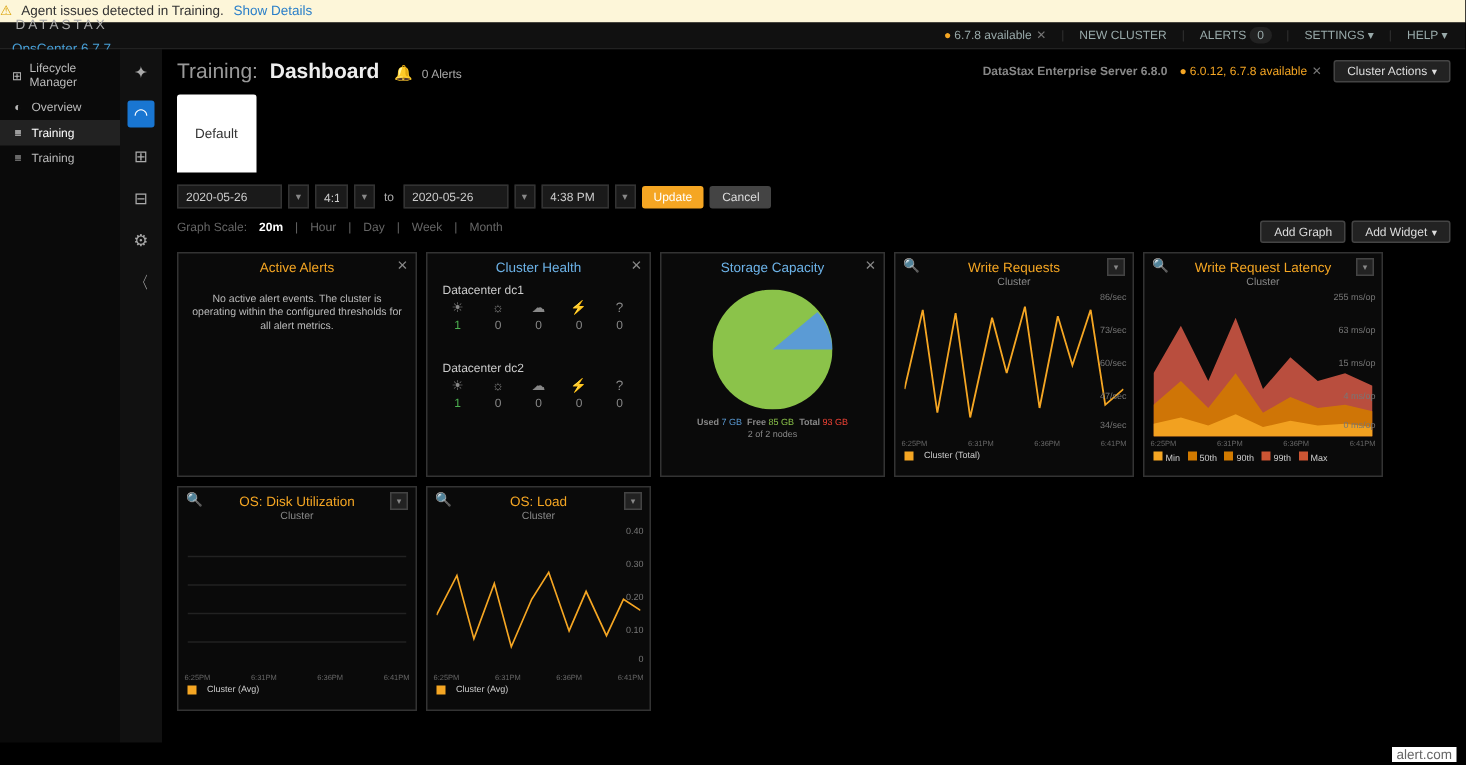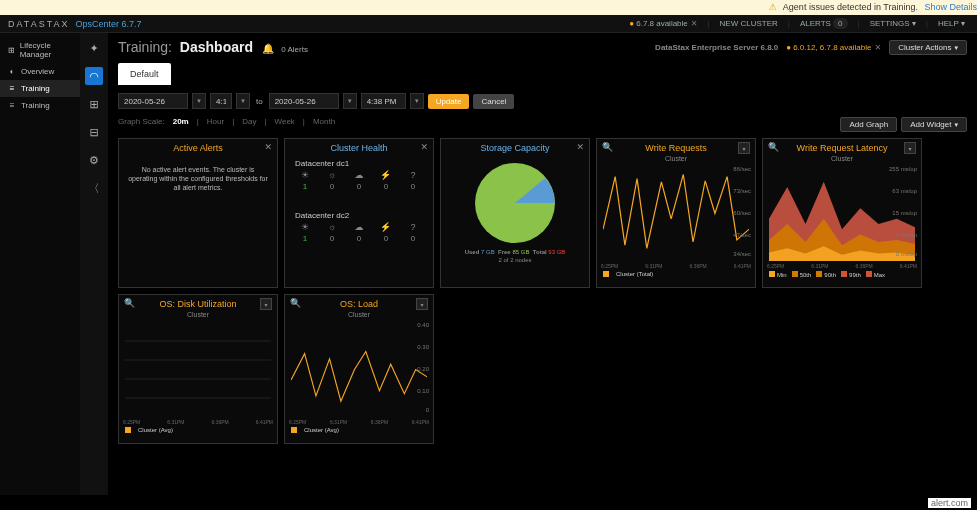--- a/index.html
+++ b/index.html
@@ -1,23 +1,23 @@
 <!DOCTYPE html>
 <html><head>
 <meta charset="utf-8">
 <style>
 * { box-sizing: border-box; margin: 0; padding: 0; font-family: -apple-system, Helvetica, Arial, sans-serif; }
 body { background: #000; color: #ccc; font-size: 10px; width: 977px; height: 510px; overflow: hidden; position: relative; }
 
-.warning-bar { background: #fdf6d9; color: #333; height: 15px; line-height: 15px; text-align: right; font-size: 9px; }
+.warning-bar { background: #fdf6d9; color: #333; height: 15px; line-height: 15px; text-align: left; font-size: 9px; }
 .warning-bar .warn-icon { color: #d9a000; margin-right: 4px; }
 .warning-bar a { color: #2a7fc9; text-decoration: none; margin-left: 4px; }
 
 .topbar { background: #111; height: 18px; display: flex; align-items: center; padding: 0 8px; justify-content: space-between; border-bottom: 1px solid #222; }
-.brand { display: flex; align-items: center; gap: 6px; }
+.brand { display: flex; align-items: center; gap: 6px; flex-direction: column; }
 .brand .logo { color: #aaa; letter-spacing: 2px; font-size: 9px; font-weight: 300; }
 .brand .product { color: #48a0d8; font-size: 9px; }
 .topmenu { display: flex; gap: 6px; align-items: center; font-size: 8px; color: #9aa; }
 .topmenu .item { padding: 0 4px; cursor: pointer; }
 .topmenu .sep { color: #333; }
 .pill { background: #222; border-radius: 7px; padding: 1px 5px; }
 .dot-orange { color: #f5a623; margin-right: 2px; }
 .close-x { color: #777; margin-left: 3px; cursor: pointer; }
 
 .main { display: flex; height: calc(100% - 33px - 15px); }
@@ -37,21 +37,21 @@
 .page-title { font-size: 14px; color: #eee; }
 .page-title .sub { color: #999; font-weight: 300; margin-right: 4px; }
 .page-title .bell { color: #888; font-size: 10px; margin-left: 6px; }
 .page-title .alerts-count { font-size: 8px; color: #aaa; margin-left: 2px; }
 .header-right { display: flex; align-items: center; gap: 8px; font-size: 8px; color: #888; }
 .version-info { white-space: nowrap; font-weight: bold; }
 .btn-dark { background: #222; border: 1px solid #444; color: #ddd; padding: 2px 8px; font-size: 8px; cursor: pointer; border-radius: 2px; }
 .btn-dark .caret { margin-left: 3px; font-size: 7px; }
 
 .tabs-row { display: flex; align-items: center; margin-top: 2px; }
-.tab { background: #fff; color: #333; padding: 6px 12px; font-size: 9px; border-radius: 2px 2px 0 0; cursor: pointer; }
+.tab { background: #fff; color: #333; padding: 21px 12px; font-size: 9px; border-radius: 2px 2px 0 0; cursor: pointer; }
 
 .controls-row { display: flex; align-items: center; gap: 4px; margin-top: 8px; }
 .input-dark { background: #1a1a1a; border: 1px solid #333; color: #ccc; padding: 2px 5px; font-size: 8px; height: 16px; }
 .caret-btn { background: #1a1a1a; border: 1px solid #333; color: #888; width: 14px; height: 16px; font-size: 7px; cursor: pointer; }
 .to-label { color: #aaa; font-size: 8px; margin: 0 2px; }
 .btn-update { background: #f5a623; border: none; color: #fff; padding: 3px 8px; font-size: 8px; cursor: pointer; border-radius: 2px; }
 .btn-cancel { background: #444; border: none; color: #ddd; padding: 3px 8px; font-size: 8px; cursor: pointer; border-radius: 2px; }
 
 .scale-row { display: flex; align-items: flex-start; justify-content: space-between; margin-top: 8px; font-size: 8px; color: #666; }
 .scale-row .left { display: flex; gap: 8px; }

